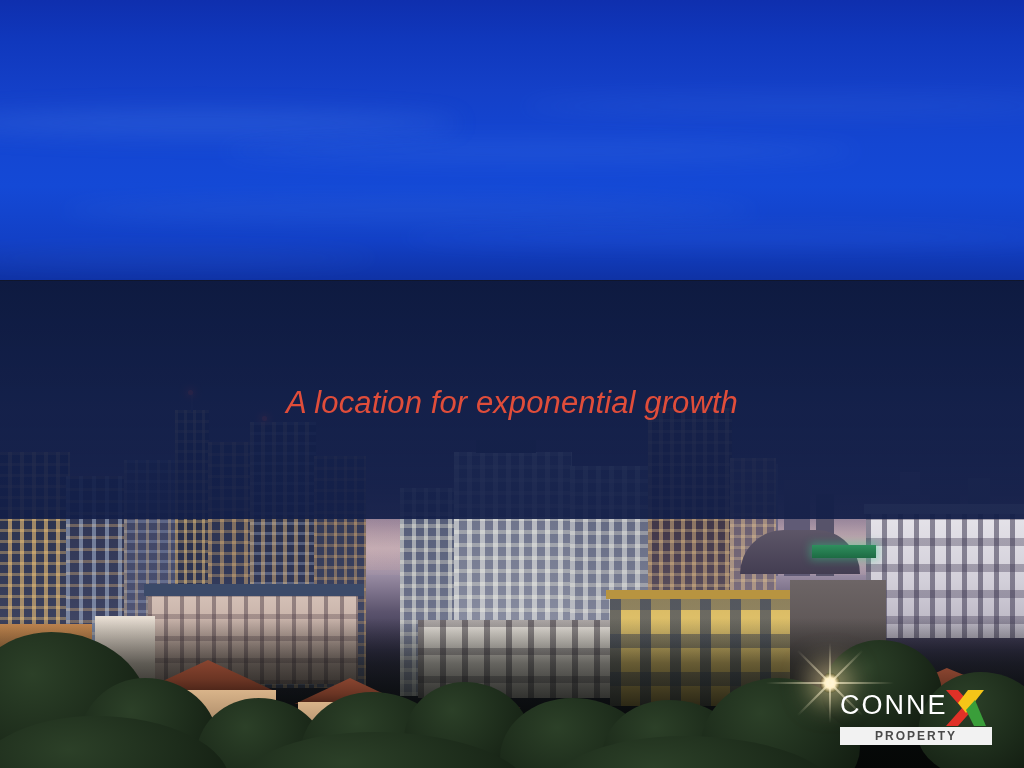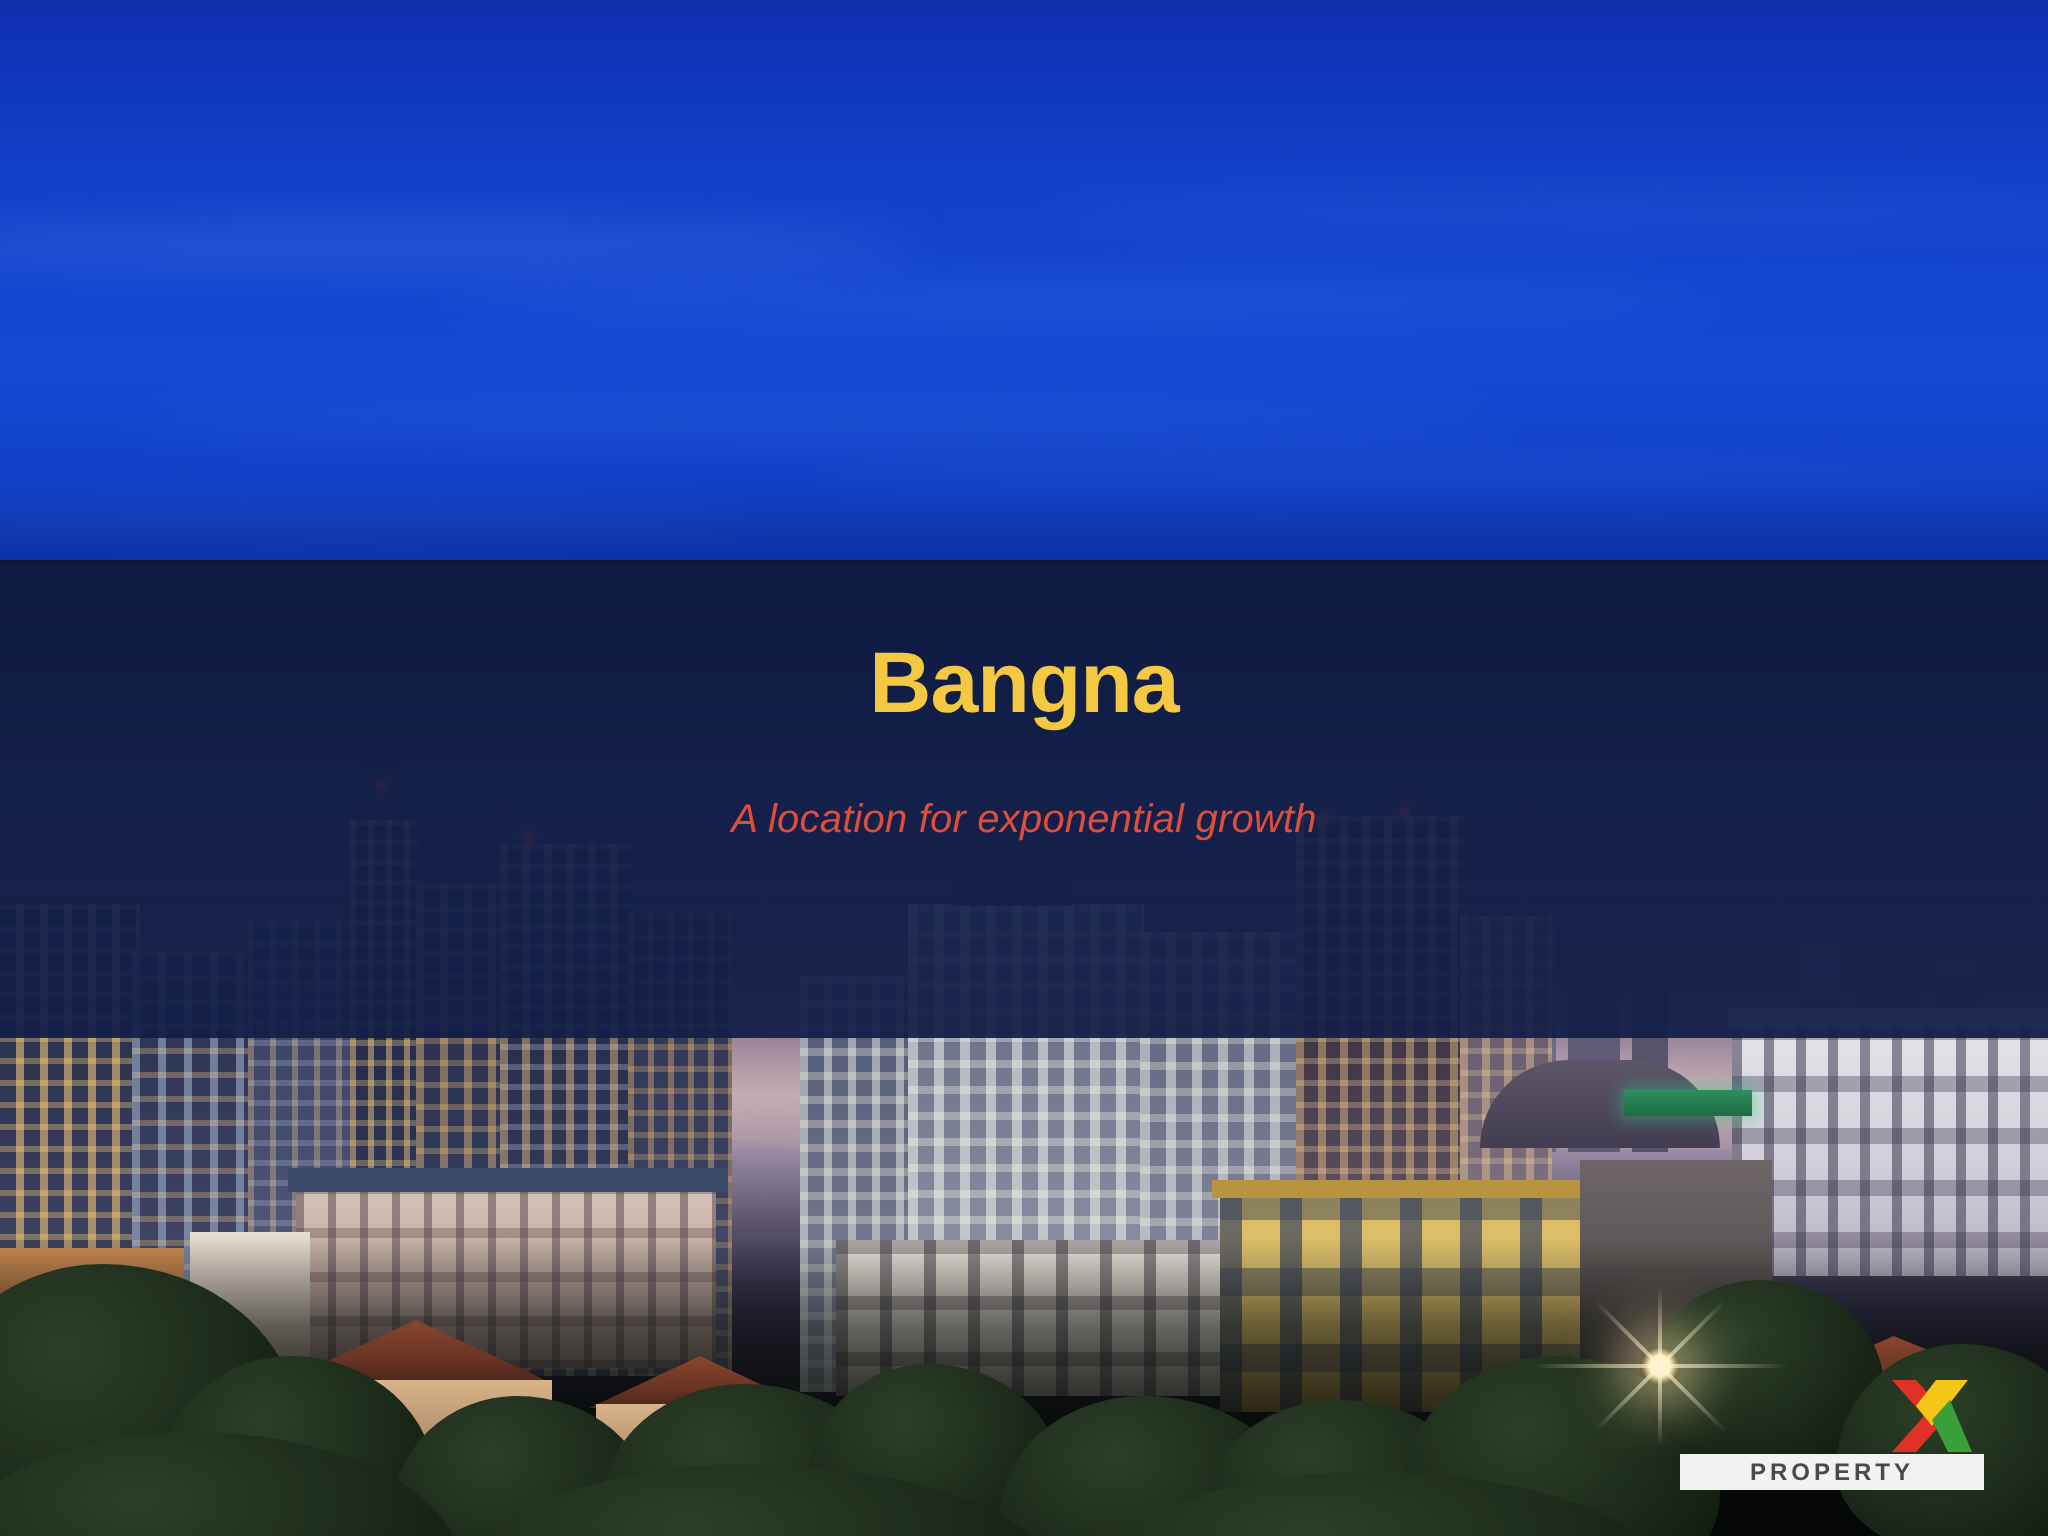--- a/index.html
+++ b/index.html
@@ -150,24 +150,24 @@
     left: 0; top: 318px;
     width: 1024px;
     text-align: center;
     font-size: 43px;
     font-weight: bold;
     letter-spacing: -0.5px;
     color: #f5c843;
   }
   .subtitle {
     position: absolute;
-    left: 0; top: 399px;
+    left: 0; top: 385px;
     width: 1024px;
     text-align: center;
-    font-size: 20px;
+    font-size: 31px;
     font-style: italic;
     font-weight: normal;
     letter-spacing: 0.1px;
     color: #e04d3a;
   }
   .tagline {
     position: absolute;
     left: 0; top: 428px;
     width: 1024px;
     text-align: center;
@@ -404,24 +404,24 @@
     <div class="flare-ray" style="left:766px; top:402px; width:128px; height:2px;"></div>
     <div class="flare-ray" style="left:790px; top:402px; width:80px; height:2px; transform:rotate(90deg);"></div>
     <div class="flare-ray" style="left:784px; top:402px; width:92px; height:2px; transform:rotate(45deg);"></div>
     <div class="flare-ray" style="left:784px; top:402px; width:92px; height:2px; transform:rotate(-45deg);"></div>
   </div>
 
   <div class="band">
     <div class="band-inner"></div>
   </div>
 
-  <div class="title">Bangna</div>
   <div class="subtitle">A location for exponential growth</div>
 
   <div class="logo">
+    <div class="logo-word">CONNE</div>
 
     <svg class="logo-x" viewBox="0 0 44 44" aria-hidden="true">
 
       <polygon points="2,4 14,4 30,22 14,40 2,40 18,22" fill="#e03127"></polygon>
 
       <polygon points="24,4 40,4 22,27 14,17" fill="#f5c518"></polygon>
 
       <polygon points="22,24 31,14 42,40 30,40" fill="#3a9e3a"></polygon>
     </svg>
 

